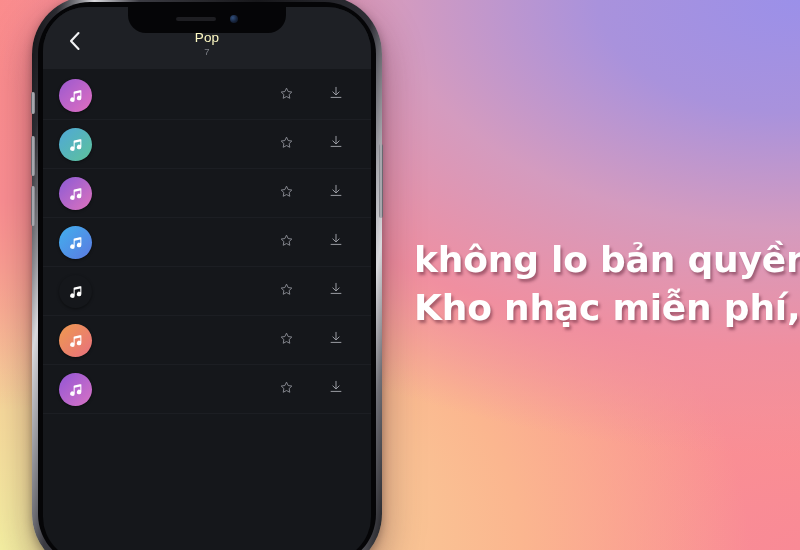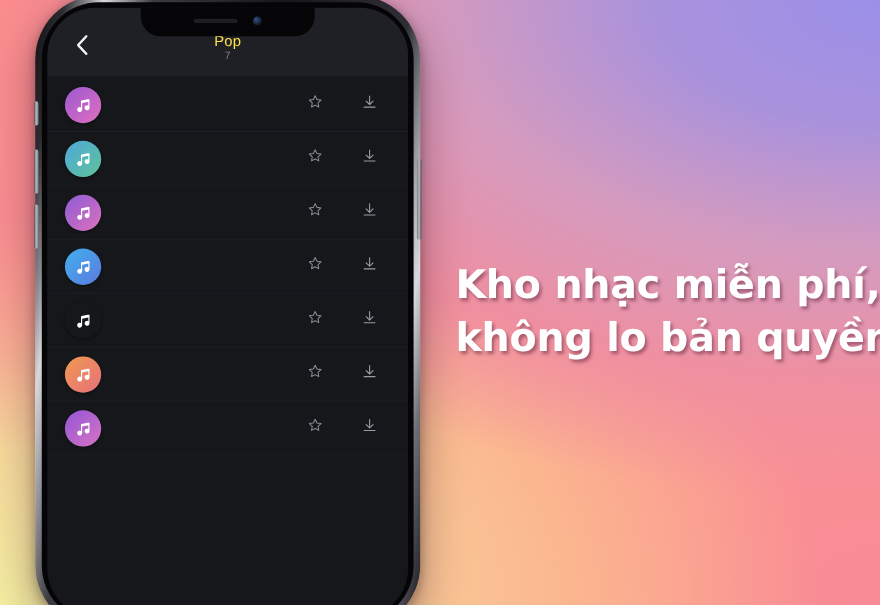--- a/index.html
+++ b/index.html
@@ -62,21 +62,21 @@
     display:flex; align-items:center; justify-content:center;
     padding-top:12px;
   }
   #back-button {
     position:absolute; left:16px; top:50%; transform:translateY(-40%);
     width:30px; height:30px; display:flex; align-items:center; justify-content:center;
     cursor:pointer;
   }
   #back-button svg { display:block; }
   .header-titles { display:flex; flex-direction:column; align-items:center; line-height:1.15; }
-  #header-title { color:#fde047; font-size:13.5px; font-weight:400; letter-spacing:.2px; }
+  #header-title { color:#fef9c3; font-size:13.5px; font-weight:400; letter-spacing:.2px; }
   #header-count { color:#7d7f86; font-size:9.5px; margin-top:1px; }
 
   #song-list { background:#15171B; padding-top:2px; }
   .song-row {
     position:relative; display:flex; align-items:center;
     height:49px; padding:0 22px 0 16px;
     border-bottom:1px solid #1c1e23;
     cursor:pointer;
   }
   .song-art {
@@ -310,15 +310,15 @@
                 <path d="M4.6 18.6h14.8"></path>
               </svg></span>
           </div>
         </div>
       </div>
 
   </div>
 </div>
 
 <div id="headline">
+  <span class="hl-line">không lo bản quyền</span>
   <span class="hl-line">Kho nhạc miễn phí,</span>
-  <span class="hl-line">không lo bản quyền</span>
 </div>
 
 </body></html>

